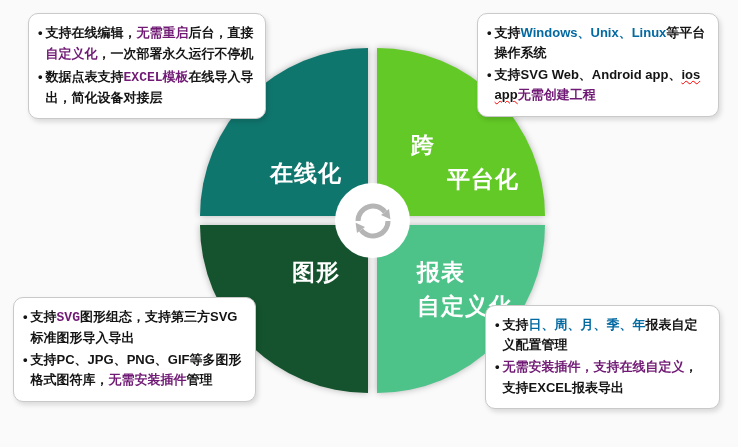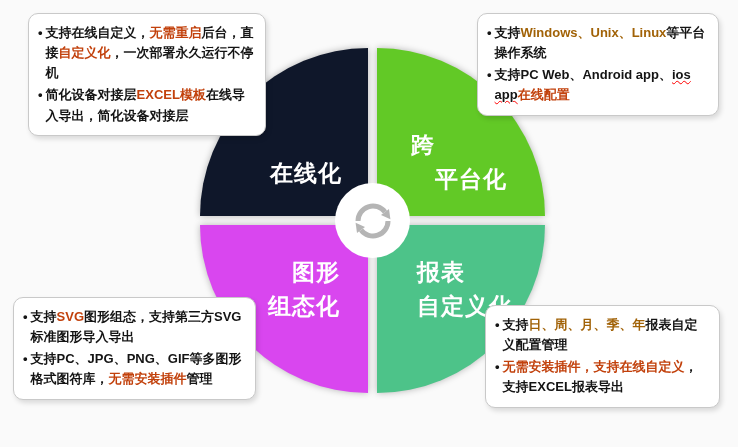--- a/index.html
+++ b/index.html
@@ -10,21 +10,21 @@
   
   .quad { position:absolute; width:168px; height:168px; box-shadow:0 0 7px rgba(0,0,0,.28); }
   .q-tl { left:200px; top:48px;  border-radius:100% 0 0 0; }
   .q-tr { left:377px; top:48px;  border-radius:0 100% 0 0; }
   .q-bl { left:200px; top:225px; border-radius:0 0 0 100%; }
   .q-br { left:377px; top:225px; border-radius:0 0 100% 0; }
 
   .qlabel { position:absolute; color:#fff; font-weight:700; font-size:23px; line-height:34px; letter-spacing:1px; white-space:nowrap; }
   .qlabel-online   { right:26px; bottom:26px; }
   .qlabel-platform { left:34px;  bottom:20px; }
-  .qlabel-platform .line2 { margin-left:24px;text-align:right; }
+  .qlabel-platform .line2 { margin-left:36px;text-align:right; }
   .qlabel-graphics { right:28px; top:30px; text-align:right; }
   .qlabel-report   { left:40px;  top:30px; }
 
   .hub { position:absolute; left:335px; top:183px; width:75px; height:75px; background:#fff; border-radius:50%;
          display:flex; align-items:center; justify-content:center; }
 
   
   .callout { position:absolute; background:#fff; border:1px solid #c9c9c9; border-radius:10px;
              box-shadow:2px 3px 5px rgba(0,0,0,.13); padding:9px 9px 9px 7px;
              font-size:13px; line-height:1.55; color:#141414; font-weight:600; }
@@ -32,48 +32,47 @@
   .co-tr { left:477px; top:13px;  width:242px; }
   .co-bl { left:13px;  top:297px; width:243px; }
   .co-br { left:485px; top:305px; width:235px; }
 
   .callout-list { list-style:none; }
   .callout-item { display:flex; align-items:flex-start; }
   .callout-item + .callout-item { margin-top:2px; }
   .bullet { flex:0 0 auto; margin:0 3px 0 2px; }
   .itext  { flex:1 1 auto; }
 
-  .c-red  { color:#c2410c; }
-  .c-blue { color:#a16207; }
+  .c-red  { color:#701a75;font-family:Liberation Mono, monospace; }
+  .c-blue { color:#0369a1; }
   .u-wavy { text-decoration:underline; text-decoration-style:wavy; text-decoration-color:#ff0000; text-decoration-thickness:1px; }
 </style>
 </head>
 <body>
 
 <div class="stage">
 
   <div class="wheel">
 
-    <div class="quad q-tl" style="background: #0f172a;">
+    <div class="quad q-tl" style="background: #0f766e;">
       <div class="qlabel qlabel-online">
         <div class="line1">在线化</div>
       </div>
     </div>
 
     <div class="quad q-tr" style="background: rgb(98, 201, 38);">
       <div class="qlabel qlabel-platform">
         <div class="line1">跨</div>
         <div class="line2">平台化</div>
       </div>
     </div>
 
-    <div class="quad q-bl" style="background: #d946ef;">
+    <div class="quad q-bl" style="background: #14532d;">
       <div class="qlabel qlabel-graphics">
         <div class="line1">图形</div>
-        <div class="line2">组态化</div>
       </div>
     </div>
 
     <div class="quad q-br" style="background: rgb(77, 195, 137);">
       <div class="qlabel qlabel-report">
         <div class="line1">报表</div>
         <div class="line2">自定义化</div>
       </div>
     </div>
 
@@ -88,38 +87,38 @@
           <polygon points="18,32 10,38 8.6,27.8"></polygon>
         </g>
       </svg>
     </div>
   </div>
 
   <div class="callout co-tl">
     <ul class="callout-list">
       <li class="callout-item">
         <span class="bullet">•</span>
-        <span class="itext"><span>支持在线自定义，</span><span class="c-red">无需重启</span><span>后台，直接</span><span class="c-red">自定义化</span><span>，一次部署永久运行不停机</span></span>
+        <span class="itext"><span>支持在线编辑，</span><span class="c-red">无需重启</span><span>后台，直接</span><span class="c-red">自定义化</span><span>，一次部署永久运行不停机</span></span>
       </li>
       <li class="callout-item">
         <span class="bullet">•</span>
-        <span class="itext"><span>简化设备对接层</span><span class="c-red">EXCEL模板</span><span>在线导入导出，简化设备对接层</span></span>
+        <span class="itext"><span>数据点表支持</span><span class="c-red">EXCEL模板</span><span>在线导入导出，简化设备对接层</span></span>
       </li>
     </ul>
   </div>
 
   <div class="callout co-tr">
     <ul class="callout-list">
       <li class="callout-item">
         <span class="bullet">•</span>
         <span class="itext"><span>支持</span><span class="c-blue">Windows、Unix、Linux</span><span>等平台操作系统</span></span>
       </li>
       <li class="callout-item">
         <span class="bullet">•</span>
-        <span class="itext"><span>支持PC Web、Android app、</span><span class="u-wavy">ios app</span><span class="c-red">在线配置</span></span>
+        <span class="itext"><span>支持SVG Web、Android app、</span><span class="u-wavy">ios app</span><span class="c-red">无需创建工程</span></span>
       </li>
     </ul>
   </div>
 
   <div class="callout co-bl">
     <ul class="callout-list">
       <li class="callout-item">
         <span class="bullet">•</span>
         <span class="itext"><span>支持</span><span class="c-red">SVG</span><span>图形组态，支持第三方SVG标准图形导入导出</span></span>
       </li>

